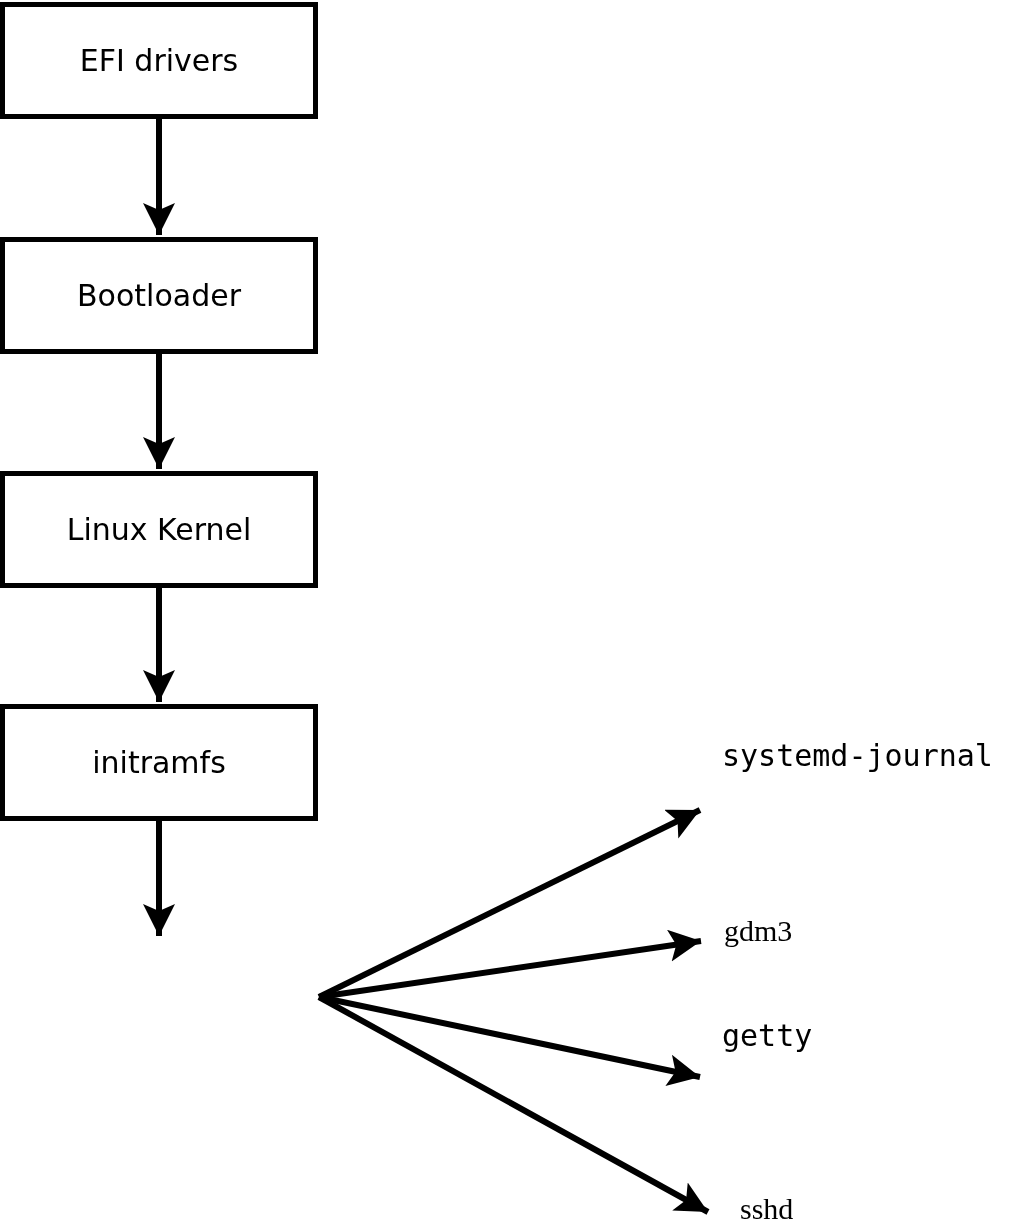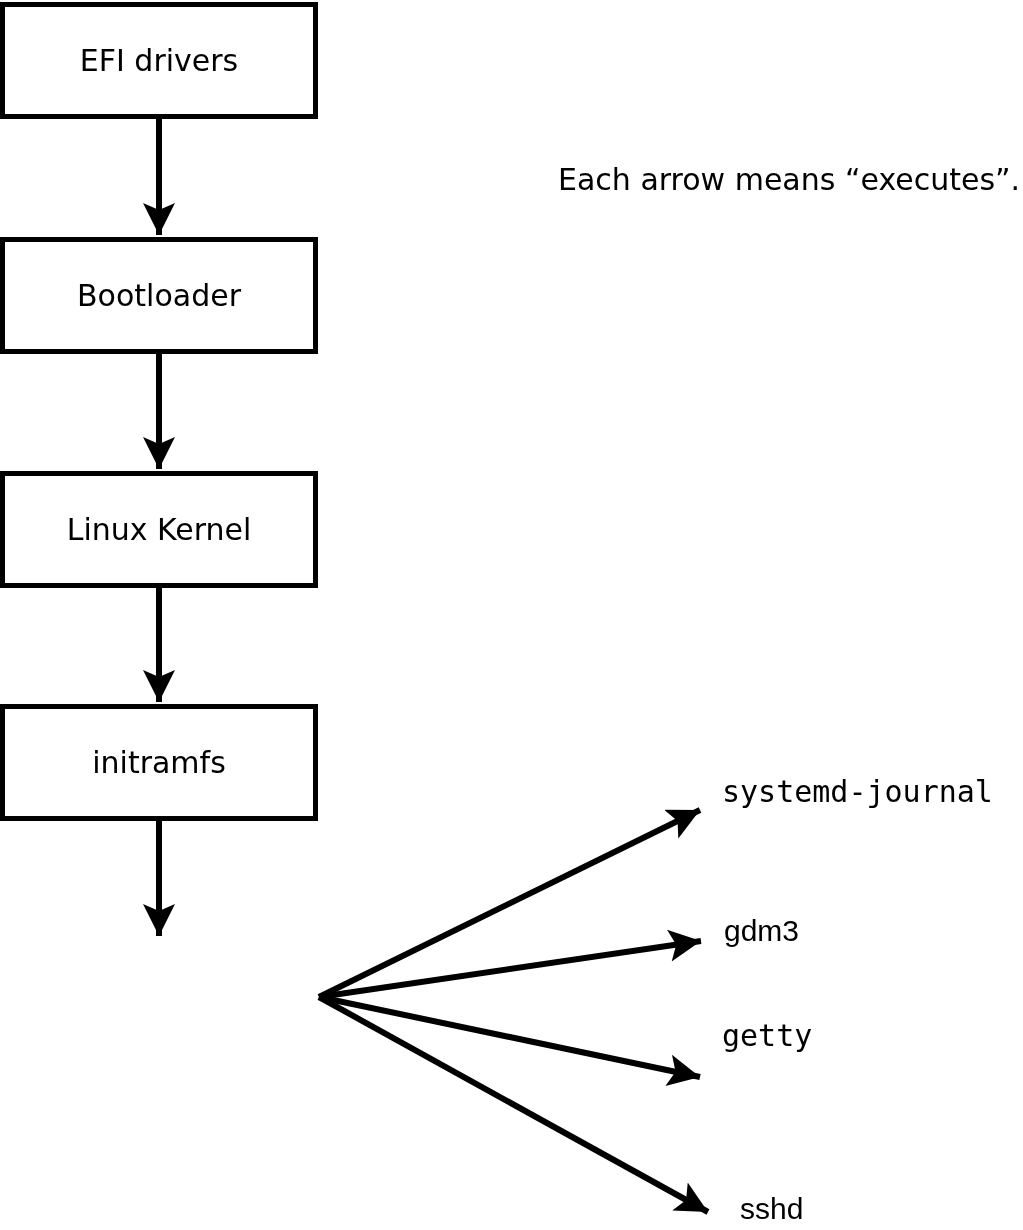--- a/index.html
+++ b/index.html
@@ -40,21 +40,21 @@
     white-space: nowrap;
   }
   .target-label {
     position: absolute;
     transform: translateY(-50%);
     font-size: 30px;
     line-height: 1;
     white-space: nowrap;
   }
   .mono { font-family: "DejaVu Sans Mono", monospace; }
-  .sans { font-family: Liberation Sans, sans-serif; }
+  .sans { font-family: Liberation Serif, serif; }
 </style>
 </head>
 <body>
 
 <div class="stage">
 
   <svg class="arrow-layer" width="1023" height="1230" viewBox="0 0 1023 1230" xmlns="http://www.w3.org/2000/svg">
     <defs>
       <marker id="ah" markerUnits="userSpaceOnUse" markerWidth="36" markerHeight="34" refX="32" refY="16" orient="auto">
         <path d="M0,0 L32,16 L0,32 L7,16 Z" fill="#000000"></path>
@@ -82,23 +82,22 @@
 
   <div class="node" style="top:237px; height:117px;">
     <span>Bootloader</span>
   </div>
 
   <div class="node" style="top:704px; height:117px;">
     <span>initramfs</span>
   </div>
 
 
-  <div class="note">Each arrow means “executes”.</div>
 
-  <div class="target-label mono" style="left:722px; top:792px;text-align:center;">systemd-journal</div>
+  <div class="target-label mono" style="left:722px; top:756px;text-align:center;">systemd-journal</div>
 
   <div class="target-label sans" style="left:724px; top:931px;">gdm3</div>
 
   <div class="target-label mono" style="left:722px; top:1036px;">getty</div>
 
   <div class="target-label sans" style="left:712px; top:1209px;margin-left:28px;">sshd</div>
 
 </div>
 
 </body></html>

